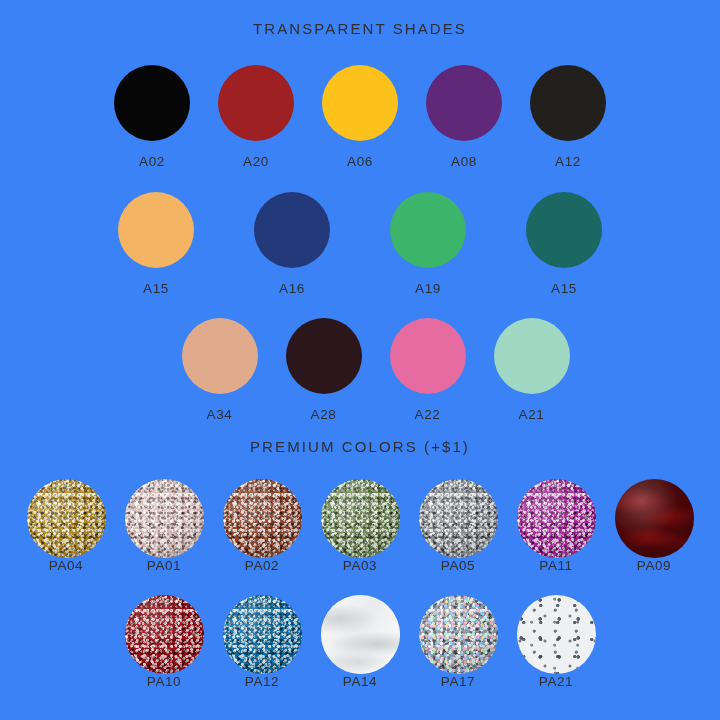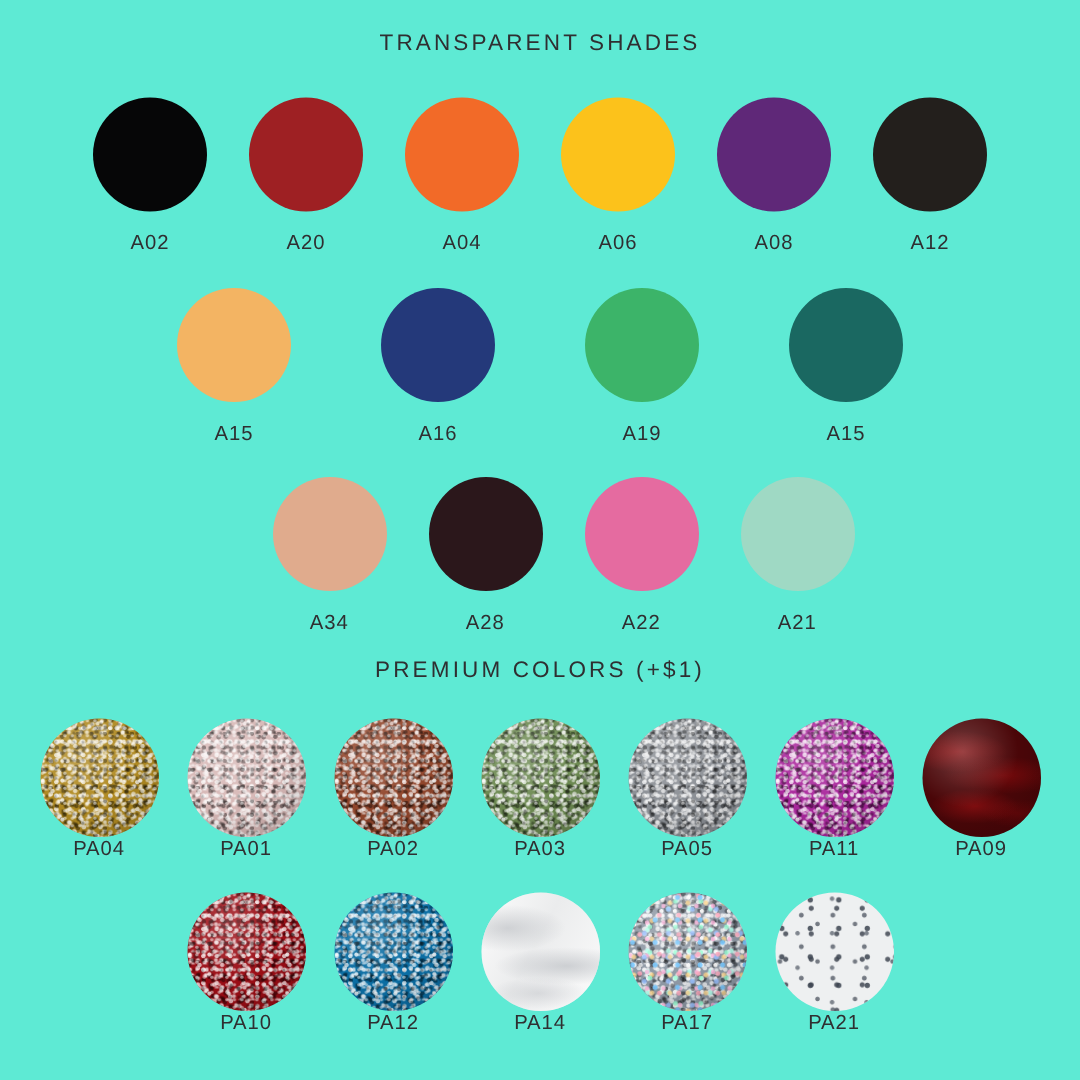--- a/index.html
+++ b/index.html
@@ -10,21 +10,21 @@
     width: 720px;
     height: 720px;
     background: #ffffff;
     font-family: "Liberation Sans", sans-serif;
   }
 
   .sheet {
     position: relative;
     width: 720px;
     height: 720px;
-    background: #5eead4;
+    background: #3b82f6;
     overflow: hidden;
   }
 
   .section-title {
     text-align: center;
     font-size: 15px;
     font-weight: 400;
     letter-spacing: 2.1px;
     color: #2f2f31;
     text-transform: uppercase;
@@ -172,24 +172,20 @@
   <div class="swatch-row tr-row" id="tr-row-1">
       <div class="swatch">
         <div class="swatch-disc" style="background-color: rgb(6, 6, 7);"></div>
         <div class="swatch-label">A02</div>
       </div>
       <div class="swatch">
         <div class="swatch-disc" style="background-color: rgb(158, 32, 35);"></div>
         <div class="swatch-label">A20</div>
       </div>
       <div class="swatch">
-        <div class="swatch-disc" style="background-color: rgb(242, 106, 40);"></div>
-        <div class="swatch-label">A04</div>
-      </div>
-      <div class="swatch">
         <div class="swatch-disc" style="background-color: rgb(252, 194, 27);"></div>
         <div class="swatch-label">A06</div>
       </div>
       <div class="swatch">
         <div class="swatch-disc" style="background-color: rgb(95, 40, 120);"></div>
         <div class="swatch-label">A08</div>
       </div>
       <div class="swatch">
         <div class="swatch-disc" style="background-color: rgb(35, 31, 28);"></div>
         <div class="swatch-label">A12</div>

